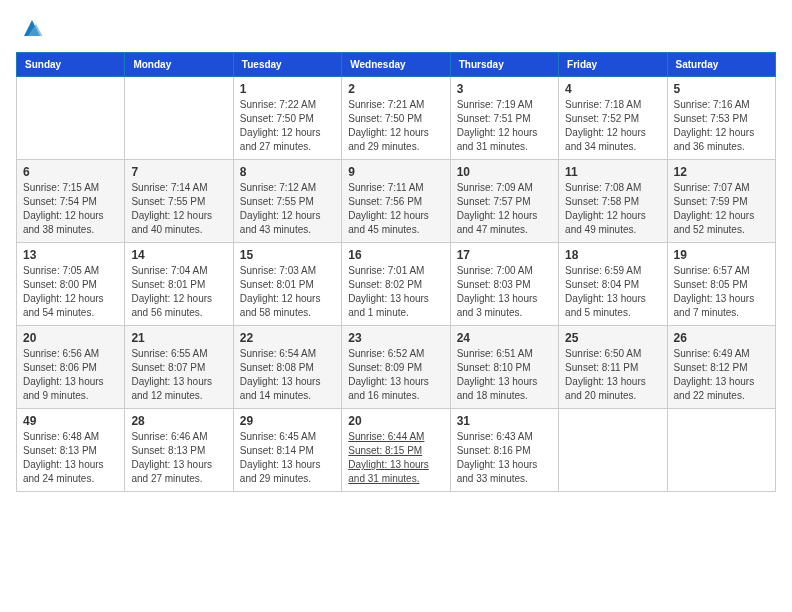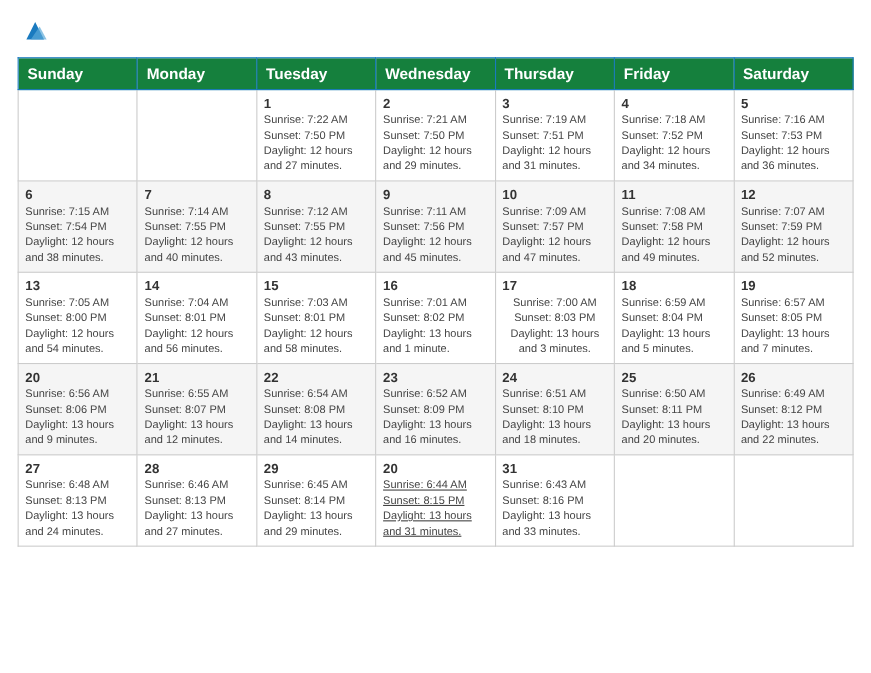--- a/index.html
+++ b/index.html
@@ -53,25 +53,25 @@
       font-size: 16px;
       color: #555;
       margin-top: 2px;
     }
     .calendar {
       width: 100%;
       border-collapse: collapse;
       border: 1px solid #ccc;
     }
     .calendar th {
-      background-color: #15803d;
+      background-color: #1d4ed8;
       color: #fff;
       text-align: left;
       padding: 6px 8px;
-      font-size: 14px;
+      font-size: 10px;
       font-weight: bold;
       border: 1px solid #1a7abf;
     }
     .calendar td {
       vertical-align: top;
       padding: 5px 6px;
       border: 1px solid #ccc;
       width: calc(100% / 7);
       min-height: 80px;
       font-size: 10.5px;
@@ -247,21 +247,21 @@
         </td>
         <td>
           <span class="day-number">16</span>
           <div class="day-info" style="white-space: pre-line;">Sunrise: 7:01 AM
 Sunset: 8:02 PM
 Daylight: 13 hours
 and 1 minute.</div>
         </td>
         <td>
           <span class="day-number">17</span>
-          <div class="day-info" style="white-space: pre-line; text-align: center;">Sunrise: 7:00 AM
+          <div class="day-info" style="white-space: pre-line;">Sunrise: 7:00 AM
 Sunset: 8:03 PM
 Daylight: 13 hours
 and 3 minutes.</div>
         </td>
         <td>
           <span class="day-number">18</span>
           <div class="day-info" style="white-space: pre-line;">Sunrise: 6:59 AM
 Sunset: 8:04 PM
 Daylight: 13 hours
 and 5 minutes.</div>
@@ -320,21 +320,21 @@
         <td>
           <span class="day-number">26</span>
           <div class="day-info" style="white-space: pre-line;">Sunrise: 6:49 AM
 Sunset: 8:12 PM
 Daylight: 13 hours
 and 22 minutes.</div>
         </td>
       </tr>
       <tr>
         <td>
-          <span class="day-number">27</span>
+          <span class="day-number">49</span>
           <div class="day-info" style="white-space: pre-line;">Sunrise: 6:48 AM
 Sunset: 8:13 PM
 Daylight: 13 hours
 and 24 minutes.</div>
         </td>
         <td>
           <span class="day-number">28</span>
           <div class="day-info" style="white-space: pre-line;">Sunrise: 6:46 AM
 Sunset: 8:13 PM
 Daylight: 13 hours

